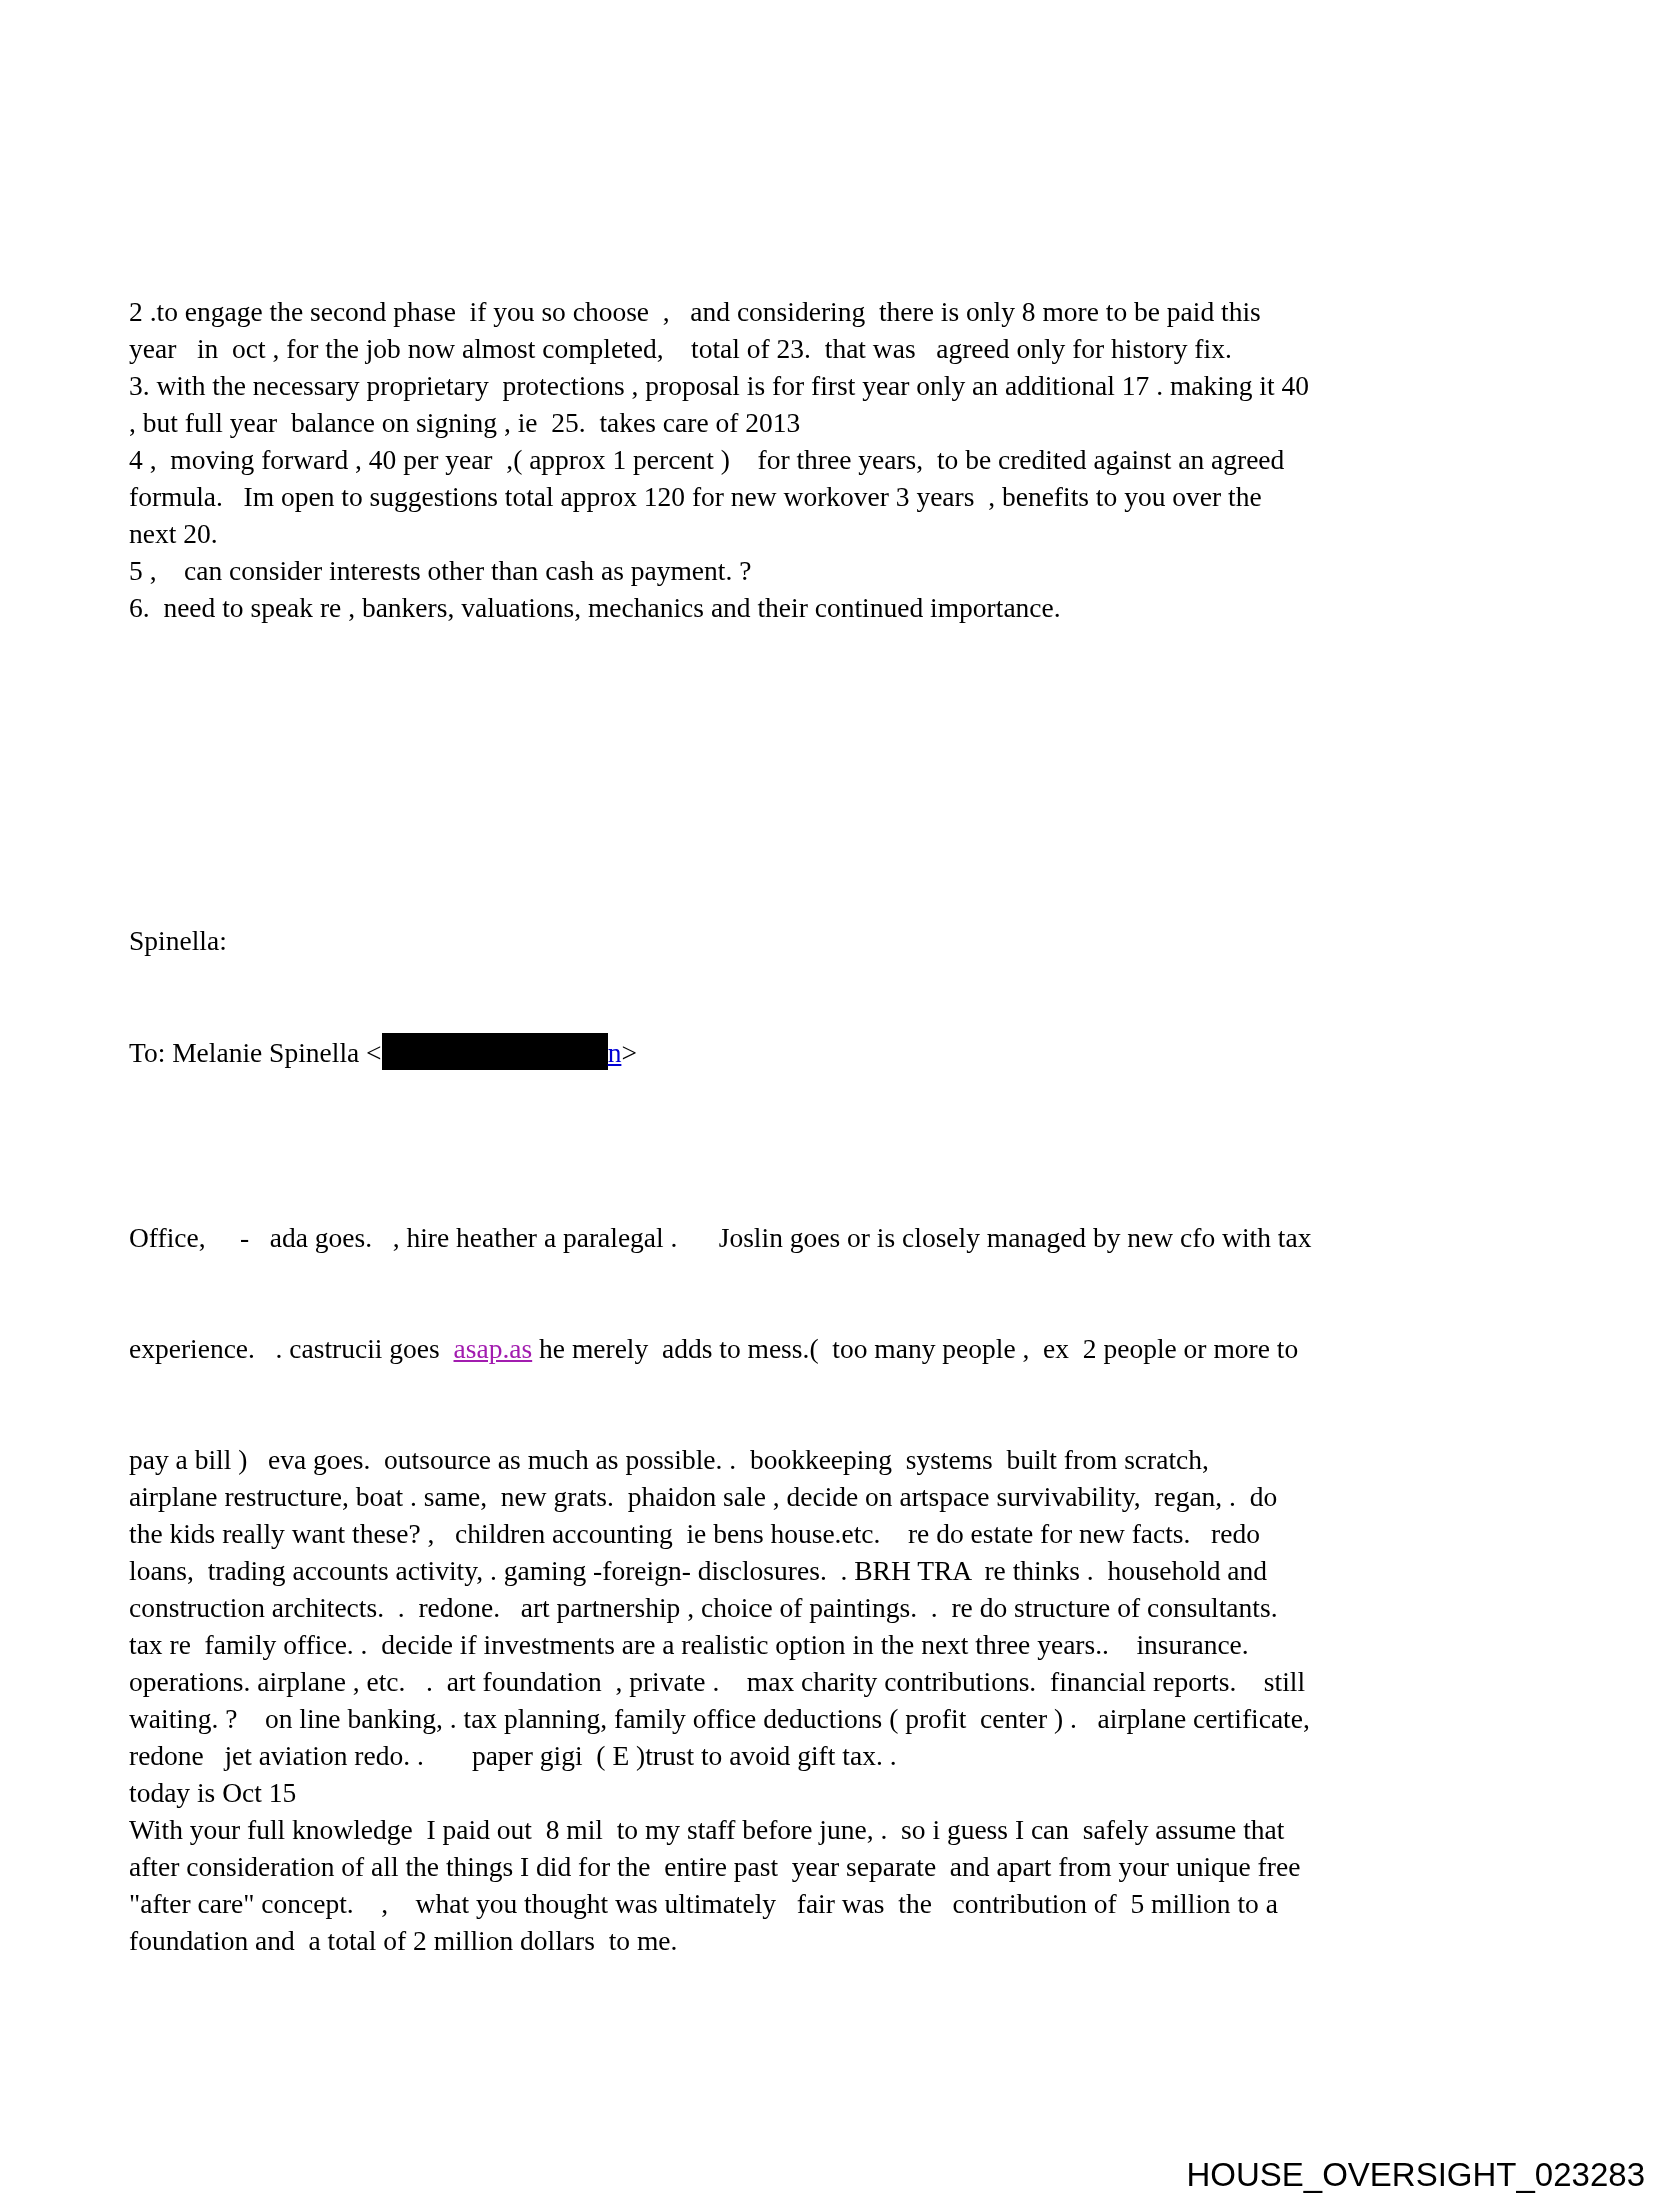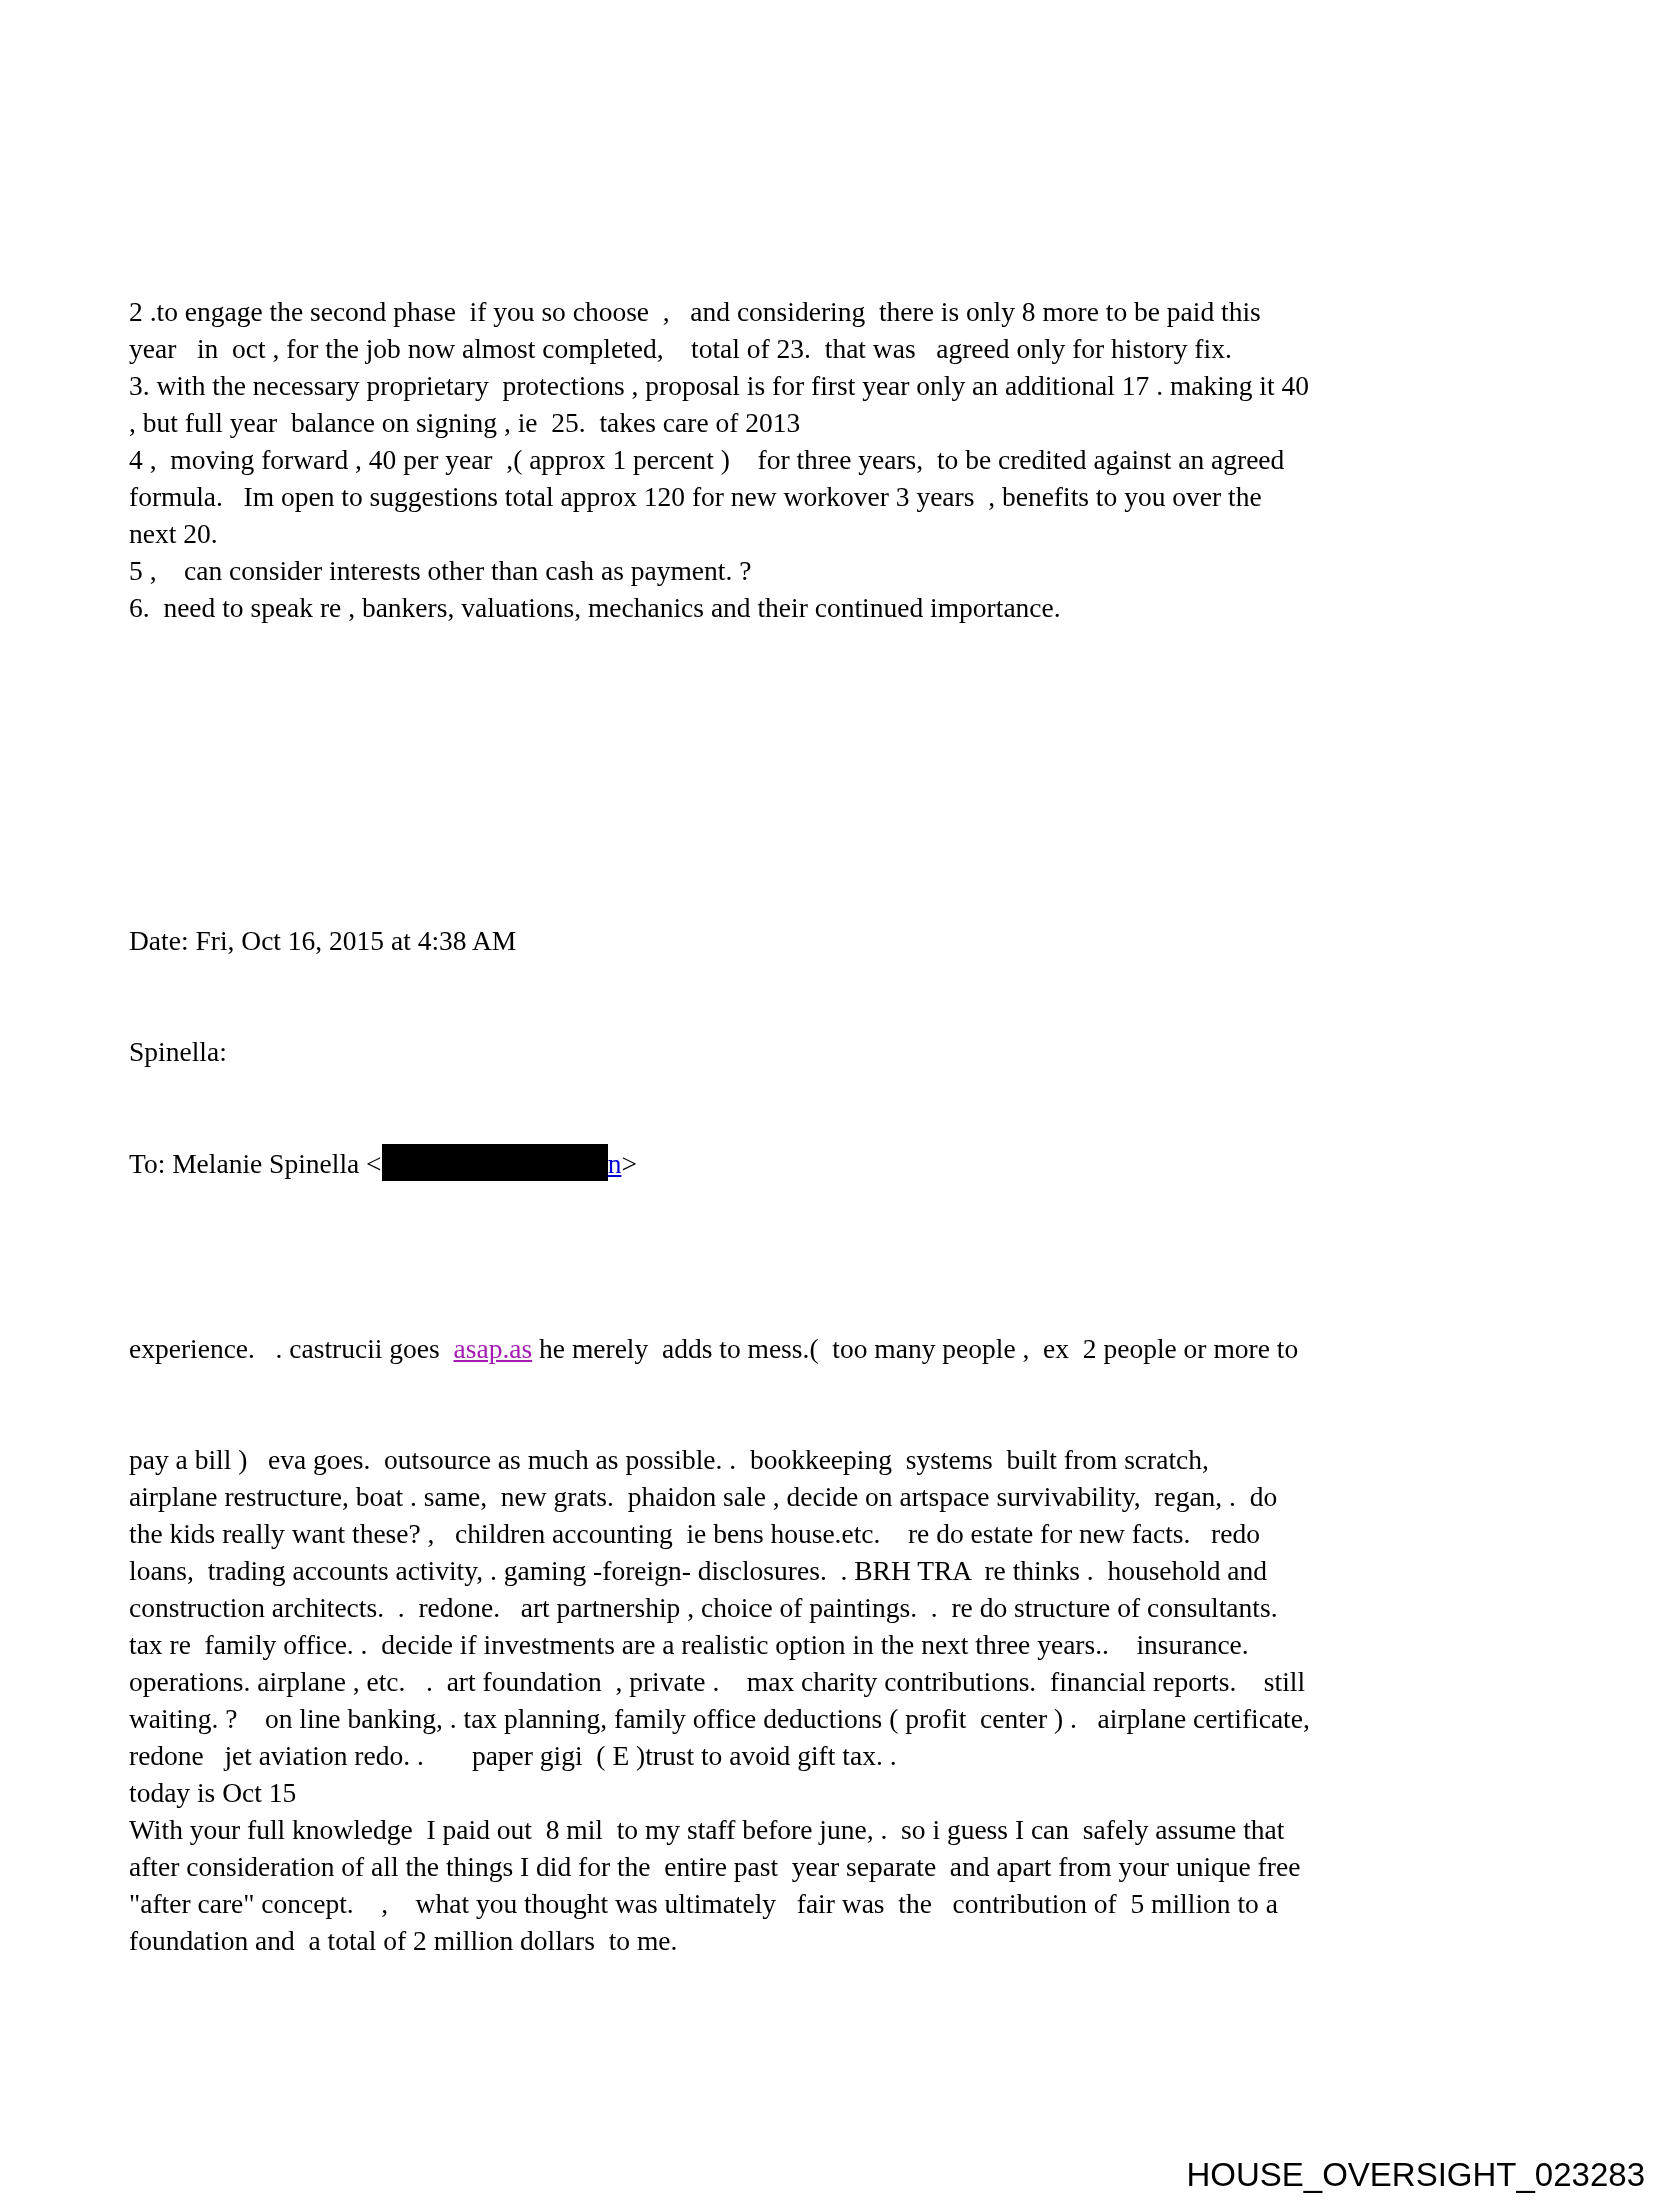--- a/index.html
+++ b/index.html
@@ -55,25 +55,25 @@
 <div class="page">
 
   <div class="doc">
 
     
     <div><div class="line">2 .to engage the second phase  if you so choose  ,   and considering  there is only 8 more to be paid this</div><div class="line">year   in  oct , for the job now almost completed,    total of 23.  that was   agreed only for history fix.</div><div class="line">3. with the necessary proprietary  protections , proposal is for first year only an additional 17 . making it 40</div><div class="line">, but full year  balance on signing , ie  25.  takes care of 2013</div><div class="line">4 ,  moving forward , 40 per year  ,( approx 1 percent )    for three years,  to be credited against an agreed</div><div class="line">formula.   Im open to suggestions total approx 120 for new workover 3 years  , benefits to you over the</div><div class="line">next 20.</div><div class="line">5 ,    can consider interests other than cash as payment. ?</div><div class="line">6.  need to speak re , bankers, valuations, mechanics and their continued importance.</div></div>
 
     <div class="blank-line"></div>
 
     
-    <div class="line">Date: Fri, Oct 16, 2015 at 4:38 AM</div>
     <div class="line">Spinella:</div>
     <div class="line"><span>To: Melanie Spinella &lt;</span><span class="redact"></span><span class="redact-tail">n</span><span>&gt;</span></div>
 
     
+    <div><div class="line">Office,     -   ada goes.   , hire heather a paralegal .      Joslin goes or is closely managed by new cfo with tax</div></div>
     <div class="line"><span>experience.   . castrucii goes  </span><a class="doc-link">asap.as</a><span> he merely  adds to mess.(  too many people ,  ex  2 people or more to</span></div>
     <div><div class="line">pay a bill )   eva goes.  outsource as much as possible. .  bookkeeping  systems  built from scratch,</div><div class="line">airplane restructure, boat . same,  new grats.  phaidon sale , decide on artspace survivability,  regan, .  do</div><div class="line">the kids really want these? ,   children accounting  ie bens house.etc.    re do estate for new facts.   redo</div><div class="line">loans,  trading accounts activity, . gaming -foreign- disclosures.  . BRH TRA  re thinks .  household and</div><div class="line">construction architects.  .  redone.   art partnership , choice of paintings.  .  re do structure of consultants.</div><div class="line">tax re  family office. .  decide if investments are a realistic option in the next three years..    insurance.</div><div class="line">operations. airplane , etc.   .  art foundation  , private .    max charity contributions.  financial reports.    still</div><div class="line">waiting. ?    on line banking, . tax planning, family office deductions ( profit  center ) .   airplane certificate,</div><div class="line">redone   jet aviation redo. .       paper gigi  ( E )trust to avoid gift tax. .</div><div class="line">today is Oct 15</div><div class="line">With your full knowledge  I paid out  8 mil  to my staff before june, .  so i guess I can  safely assume that</div><div class="line">after consideration of all the things I did for the  entire past  year separate  and apart from your unique free</div><div class="line">"after care" concept.    ,    what you thought was ultimately   fair was  the   contribution of  5 million to a</div><div class="line">foundation and  a total of 2 million dollars  to me.</div></div>
 
     
 
     
     
     
     
 

